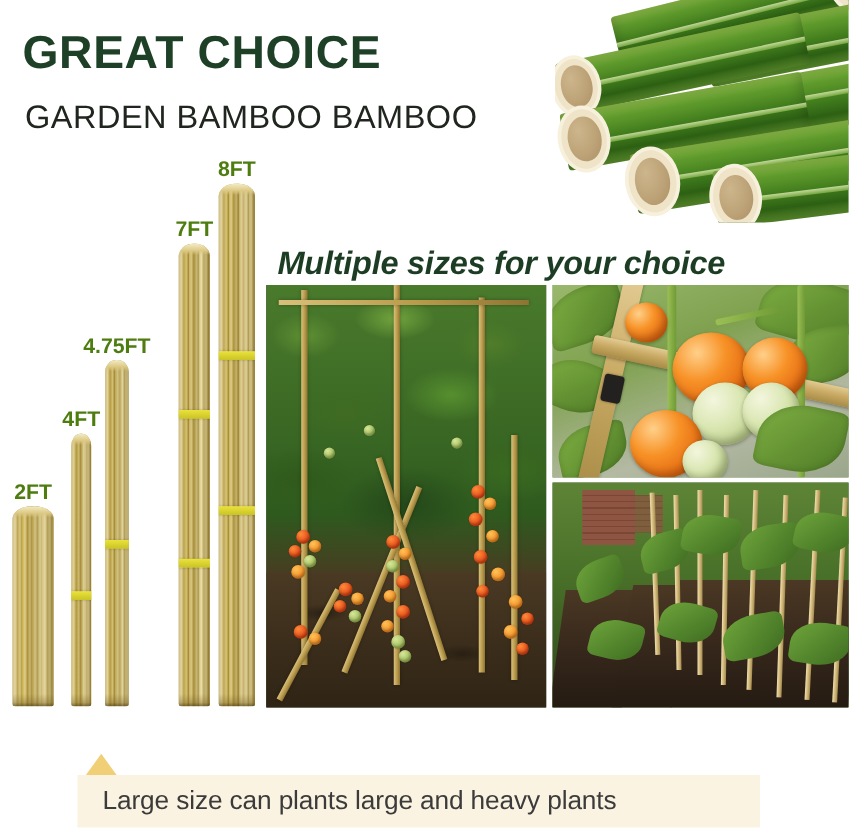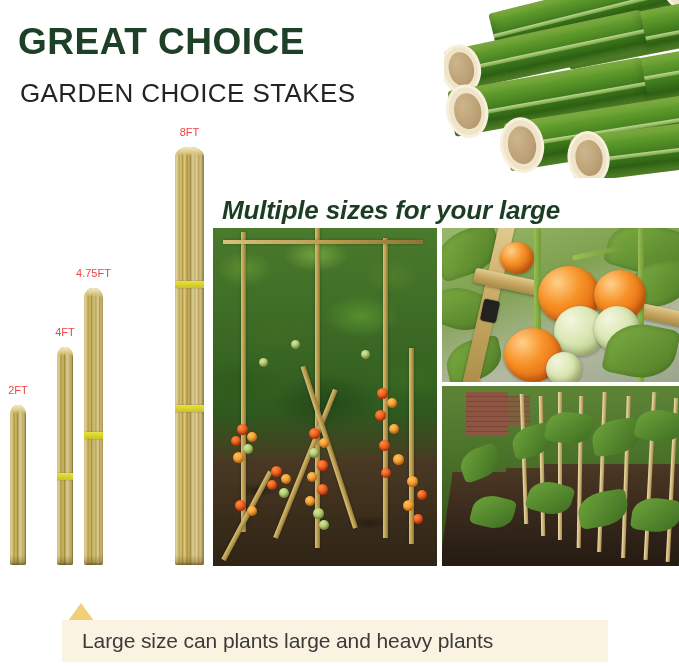--- a/index.html
+++ b/index.html
@@ -81,21 +81,21 @@
     border-left:13px solid transparent;
     border-right:13px solid transparent;
     border-bottom:18px solid #f1cf77;
   }
 
   
   #stakes { position:absolute; left:0; top:110px; width:212px; height:470px; }
   .bundle { position:absolute; bottom:15px; }
   .bundle .label {
     position:absolute; left:50%; transform:translateX(-50%);
-    font-size:11px; font-weight:normal; color:#ef4444;
+    font-size:17px; font-weight:bold; color:#4d7c0f;
     white-space:nowrap; line-height:1;
   }
   .bundle .canes {
     position:absolute; left:0; bottom:0; width:100%;
     border-radius:46% 46% 2px 2px / 10px 10px 2px 2px;
     overflow:hidden;
     background:
       repeating-linear-gradient(90deg,
         #cdb256 0px, #e6d58d 2px, #b79c42 4px, #d8c675 6px, #a88c38 8px);
     box-shadow:inset 0 0 6px rgba(90,70,20,.35);
@@ -212,21 +212,21 @@
   }
   .row-plant {
     position:absolute; border-radius:55% 15% 55% 15%;
     background:linear-gradient(135deg,#6fa63c,#3d6b20);
   }
 </style>
 </head>
 <body>
 
 <div id="headline">GREAT CHOICE</div>
-<div id="subheadline">GARDEN CHOICE STAKES</div>
+<div id="subheadline">GARDEN BAMBOO BAMBOO</div>
 
 <div id="bamboo-photo">
 
   <div class="pole" style="left:46px; top:-12px; width:210px; height:40px; transform:rotate(-14deg);">
     <div class="tube"></div>
       <div class="node" style="top:52%"></div>
     <div class="mouth" style="width:34px; height:42px;">
         <i></i>
       </div>
   </div>
@@ -267,21 +267,21 @@
     <div class="tube"></div>
       <div class="node" style="top:52%"></div>
     <div class="mouth" style="width:36px; height:48px; left:-2px; right:auto;">
         <i></i>
       </div>
   </div>
 </div>
 
 <div id="stakes">
 
-  <div class="bundle" style="left:10px; width:16px; height:160px;">
+  <div class="bundle" style="left:10px; width:33px; height:160px;">
     <div class="label" style="top:-20px;">2FT</div>
     <div class="canes" style="height:160px;">
       <div class="tip"></div>
         <div class="foot"></div>
     </div>
   </div>
 
 
   <div class="bundle" style="left:57px; width:16px; height:218px;">
     <div class="label" style="top:-20px;">4FT</div>
@@ -295,34 +295,43 @@
   <div class="bundle" style="left:84px; width:19px; height:277px;">
     <div class="label" style="top:-20px;">4.75FT</div>
     <div class="canes" style="height:277px;">
       <div class="tip"></div>
         <div class="knot" style="top:144px;"></div>
         <div class="foot"></div>
     </div>
   </div>
 
 
+  <div class="bundle" style="left:143px; width:25px; height:370px;">
+    <div class="label" style="top:-20px;">7FT</div>
+    <div class="canes" style="height:370px;">
+      <div class="tip"></div>
+        <div class="knot" style="top:133px;"></div>
+        <div class="knot" style="top:252px;"></div>
+        <div class="foot"></div>
+    </div>
+  </div>
 
   <div class="bundle" style="left:175px; width:29px; height:418px;">
     <div class="label" style="top:-20px;">8FT</div>
     <div class="canes" style="height:418px;">
       <div class="tip"></div>
         <div class="knot" style="top:134px;"></div>
         <div class="knot" style="top:258px;"></div>
         <div class="foot"></div>
     </div>
   </div>
 
 </div>
 
-<div id="sizes-headline">Multiple sizes for your large</div>
+<div id="sizes-headline">Multiple sizes for your choice</div>
 
 <div id="photo-main">
   <div class="foliage"></div>
   <div class="soil"></div>
 
   <div class="cane" style="left:28px;  top:4px;  height:300px;"></div>
   <div class="cane" style="left:102px; top:0px;  height:320px;"></div>
   <div class="cane" style="left:170px; top:10px; height:300px;"></div>
   <div class="cane" style="left:196px; top:120px;height:196px;"></div>
 

